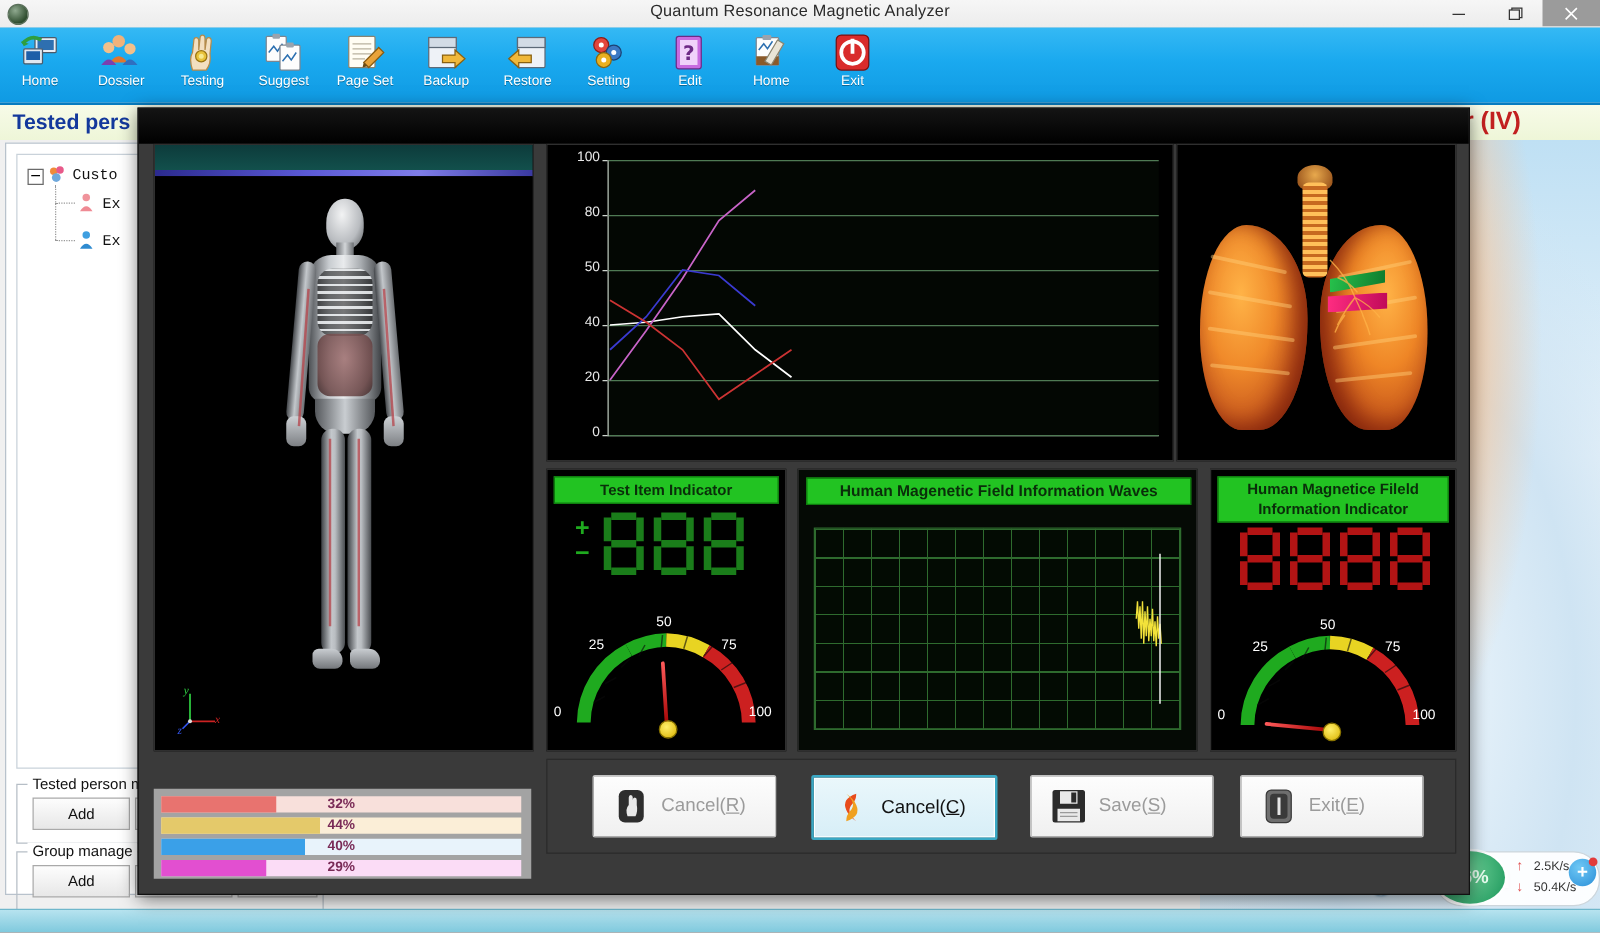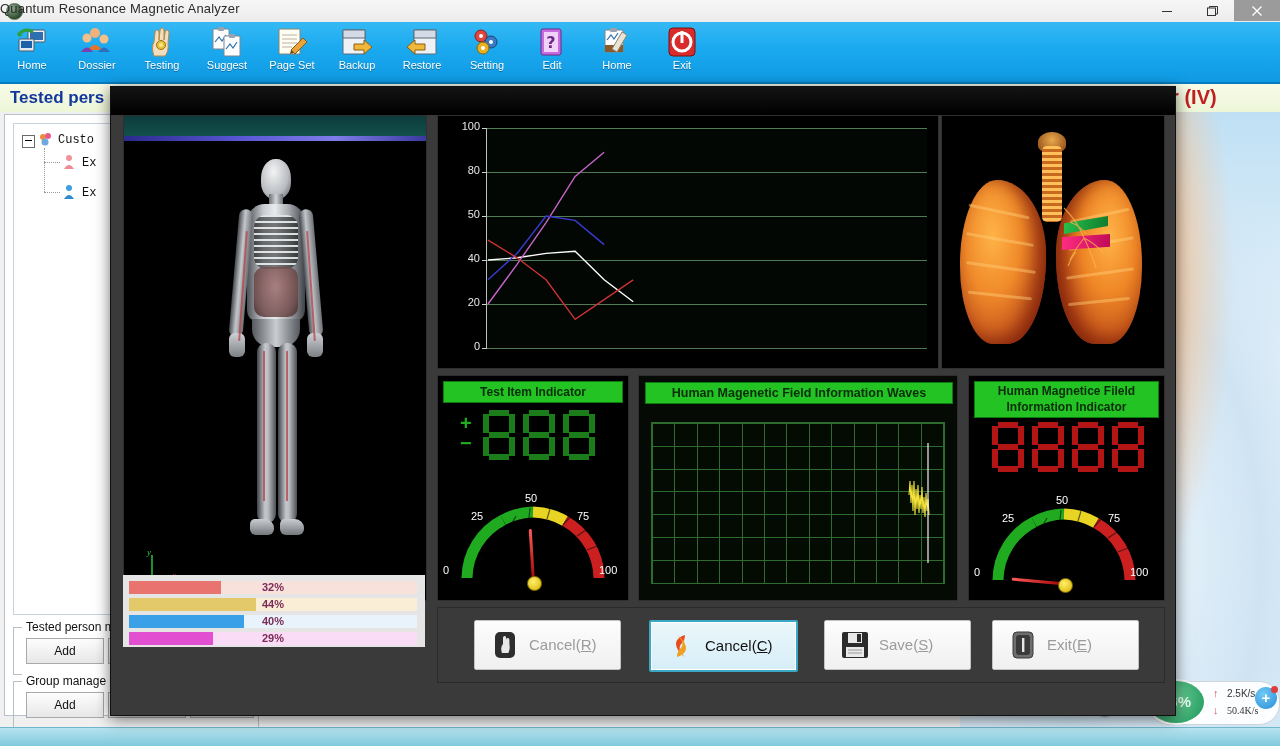--- a/index.html
+++ b/index.html
@@ -15,21 +15,21 @@
     position:absolute;left:0;top:0;width:1280px;height:22px;
     background:linear-gradient(#f6f6f6,#ececec);
     border-bottom:1px solid #cfcfcf;
   }
   #titlebar .app-icon{
     position:absolute;left:6px;top:3px;width:15px;height:15px;border-radius:50%;
     background:radial-gradient(circle at 35% 30%,#8fa98f,#2f4d2f 70%);
     border:1px solid #5a6f5a;
   }
   #titlebar .title{
-    position:absolute;left:0;top:1px;width:1280px;
+    position:absolute;left:0;top:1px;width:1280px;text-align:center;
     font-size:13px;color:#2a2a2a;letter-spacing:.2px;
   }
   .win-btn{position:absolute;top:0;width:45px;height:21px;cursor:default;}
   .win-btn svg{position:absolute;left:50%;top:50%;transform:translate(-50%,-50%);}
   #btn-min{right:91px;}
   #btn-max{right:46px;}
   #btn-close{right:0;width:46px;background:#9b9b9b;}
 
   
   #toolbar{
@@ -153,21 +153,21 @@
   #hf-leg-r{left:154px;top:202px;}
   .hf-foot{width:24px;height:16px;border-radius:5px 9px 6px 6px;
     background:linear-gradient(#c9cdd1,#74777b);}
   #hf-foot-l{left:126px;top:378px;}
   #hf-foot-r{left:156px;top:378px;}
   .hf-vessel{position:absolute;width:2px;background:#b5434a;opacity:.75;}
   #axis-gizmo{position:absolute;left:20px;top:408px;width:36px;height:36px;}
   .ax-lab{position:absolute;font-size:9px;font-family:"Liberation Serif",serif;font-style:italic;}
 
   
-  #bars{position:absolute;left:12px;top:488px;width:302px;height:72px;background:#e5e5e5;}
+  #bars{position:absolute;left:12px;top:544px;width:302px;height:72px;background:#a3a3a3;}
   .bar-row{position:absolute;left:6px;width:288px;height:13px;}
   .bar-track{position:absolute;left:0;top:0;width:288px;height:13px;}
   .bar-fill{position:absolute;left:0;top:0;height:13px;}
   .bar-pct{position:absolute;left:0;top:0;width:288px;text-align:center;
     font-size:11px;font-weight:bold;color:#7a2b57;line-height:13px;font-family:"Liberation Sans",sans-serif;}
 
   
   #chart-panel{
     position:absolute;left:326px;top:28px;width:500px;height:252px;background:#000;border:1px solid #2f2f2f;
   }
@@ -465,21 +465,21 @@
     </div>
 
     <div id="bg-statusbar"></div>
   </div>
 
   <div id="watermark">DHgate.com</div>
   <div id="dl-widget">
     <span class="dl-arrow" style="left:64px;top:5px;">↑</span>
     <span class="dl-rate" style="left:78px;top:6px;">2.5K/s</span>
     <span class="dl-arrow" style="left:64px;top:22px;">↓</span>
-    <span class="dl-rate" style="left:78px;top:23px;font-family:Liberation Serif, serif;">50.4K/s</span>
+    <span class="dl-rate" style="left:78px;top:23px;">50.4K/s</span>
   </div>
   <div id="dl-pct">56%</div>
   <div id="dl-plus"><span>+</span><span class="reddot"></span></div>
 
   <div id="modal">
     <div id="modal-bar"></div>
 
     <div id="body-panel">
       <div id="body-teal"></div>
       <div id="body-bluebar"></div>

